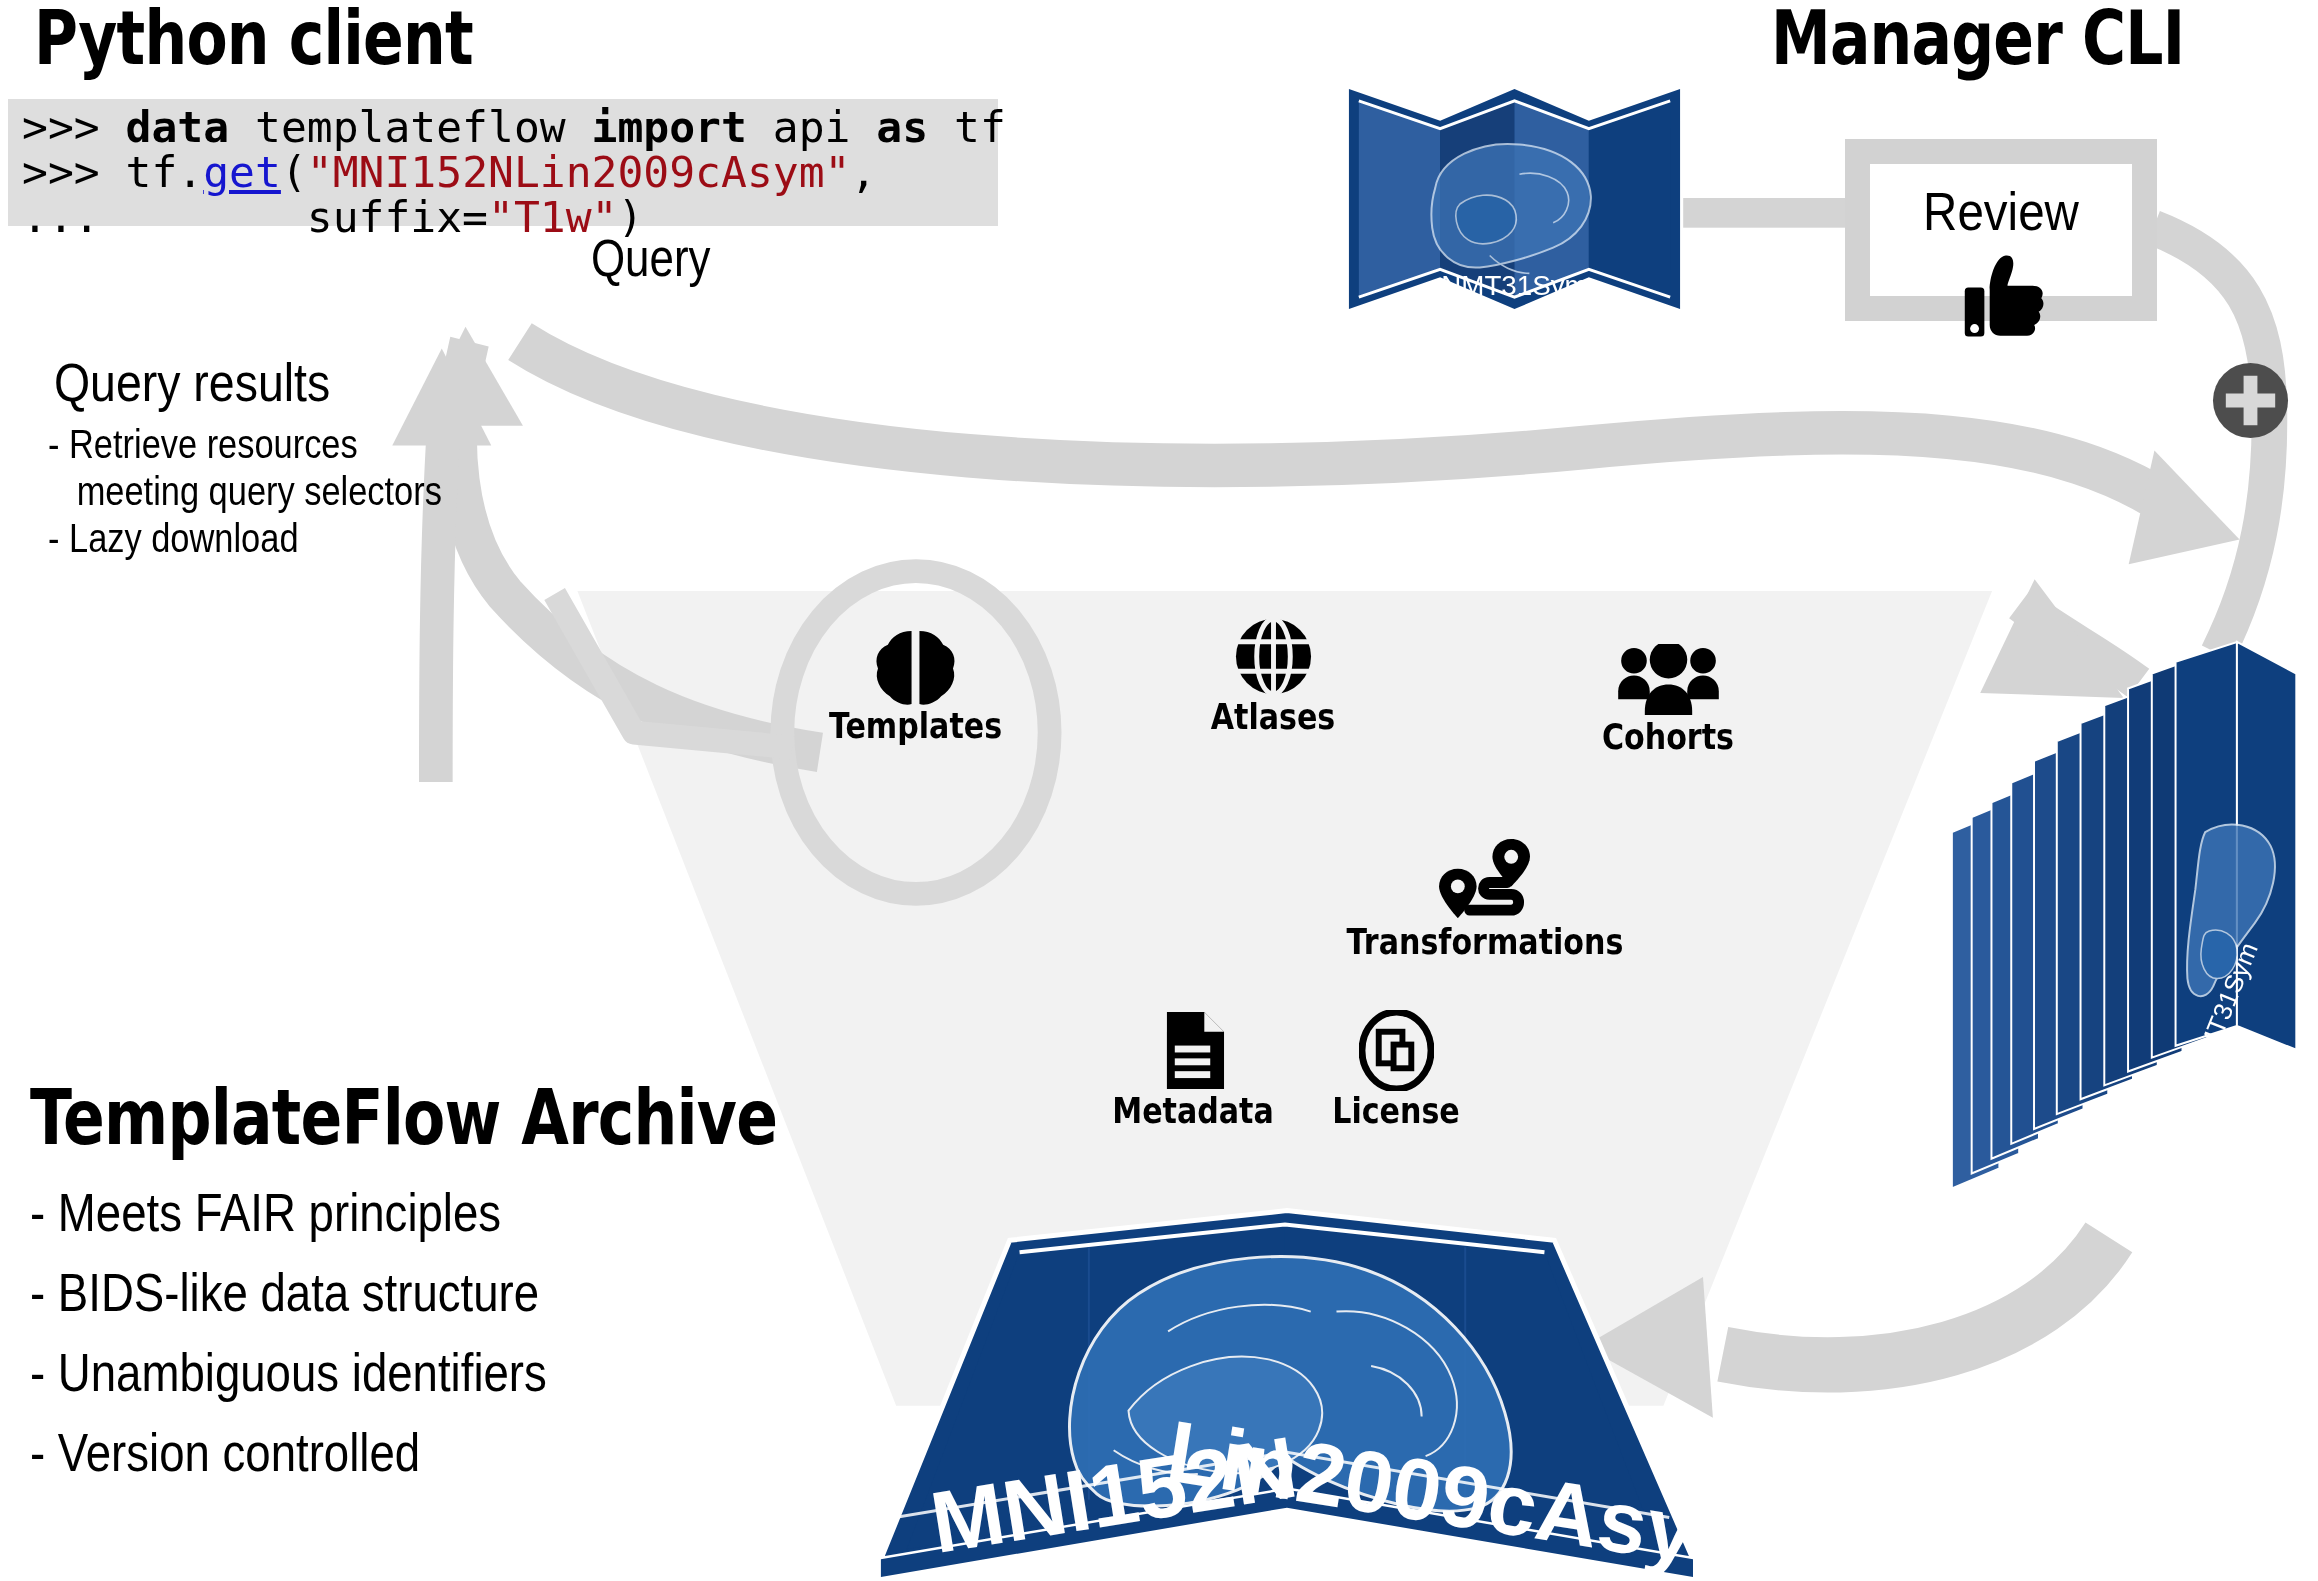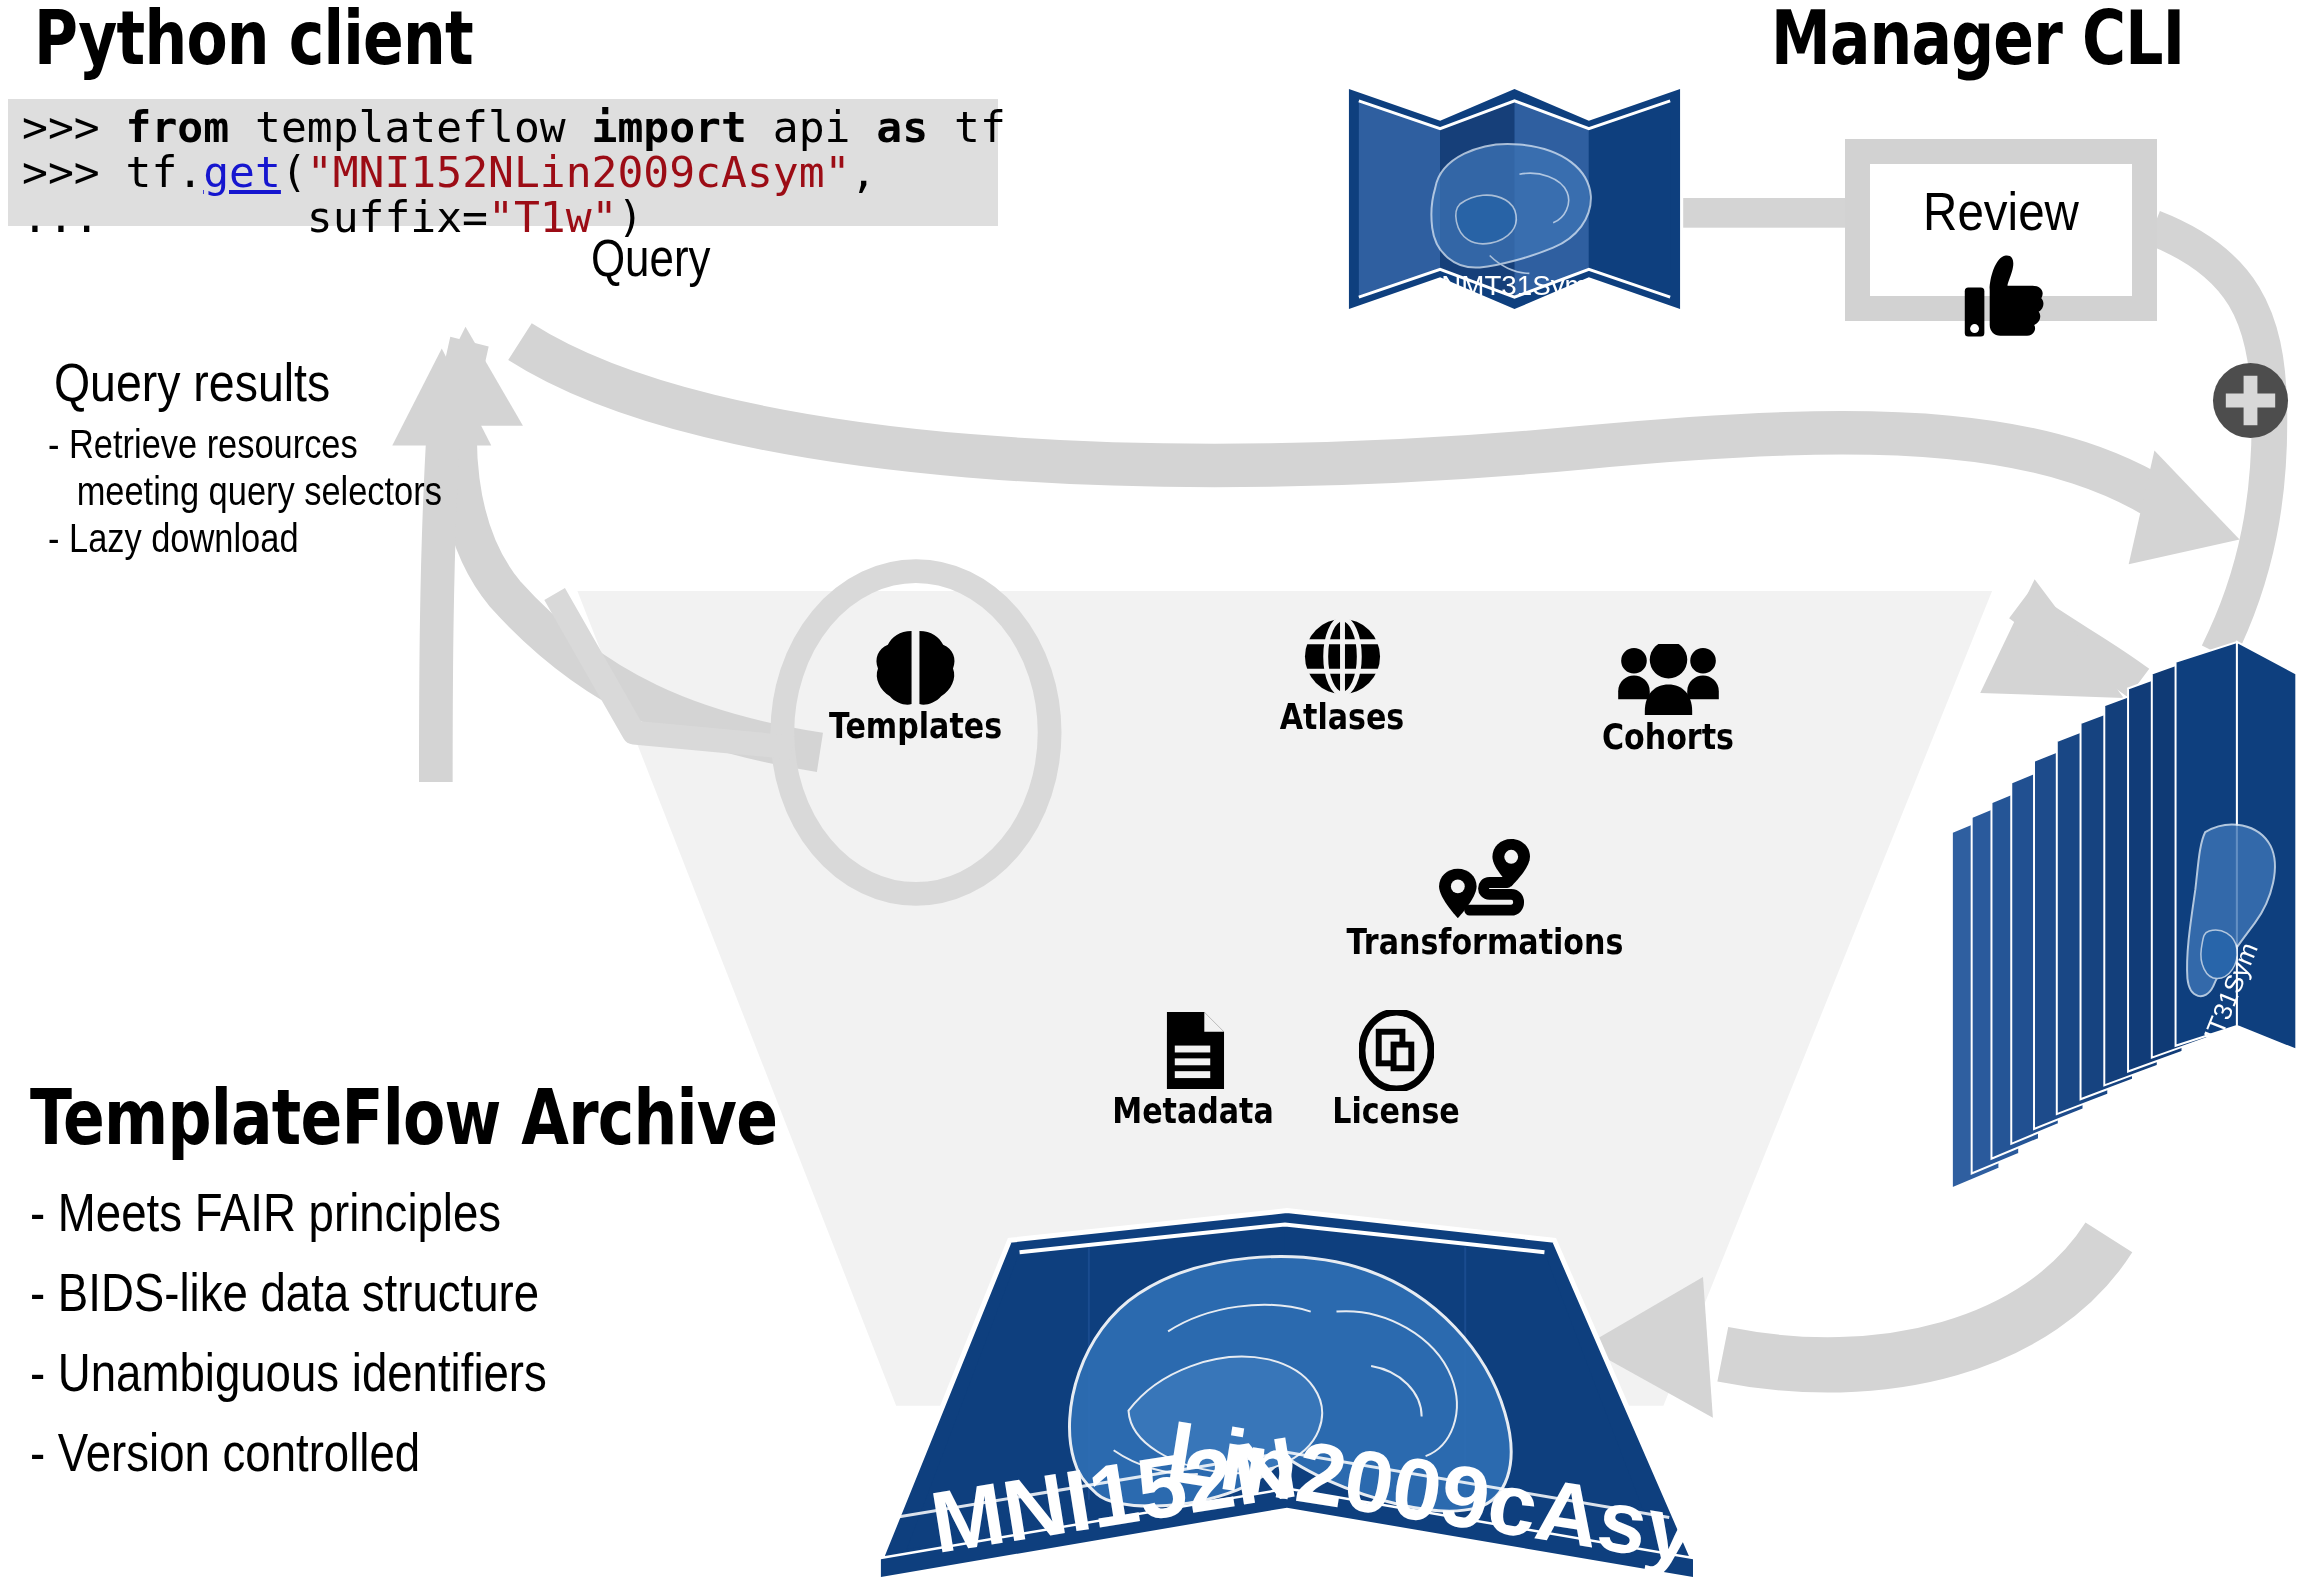--- a/index.html
+++ b/index.html
@@ -46,21 +46,21 @@
      transform:scaleX(0.88);}
   #thumb-icon{position:absolute;left:1963px;top:252px;width:89px;height:89px;}
 
   
   .icon-group{position:absolute;text-align:center;}
   .icon-group .glyph{display:block;margin:0 auto;}
   .icon-group .lbl{display:block;font-family:"DejaVu Sans", sans-serif;
      font-weight:bold;font-size:35px;white-space:nowrap;transform:scaleX(0.86);}
 
   #g-templates{left:787px;top:629px;width:257px;}
-  #g-atlases{left:1223px;top:616px;width:238px;}
+  #g-atlases{left:1154px;top:616px;width:238px;}
   #g-cohorts{left:1544px;top:644px;width:248px;}
   #g-masks{left:990px;top:837px;width:238px;}
   #g-transformations{left:1297px;top:837px;width:376px;}
   #g-metadata{left:1074px;top:1010px;width:238px;}
   #g-license{left:1287px;top:1010px;width:218px;}
 
   
   .mapcard{position:absolute;}
 </style>
 </head>
@@ -97,21 +97,21 @@
     <polygon points="1720,1290 1600,1360 1730,1432" fill="#d4d4d4"></polygon>
 
     <ellipse cx="925" cy="740" rx="135" ry="163" fill="none" stroke="#d9d9d9" stroke-width="24"></ellipse>
     <path d="M800,755 L640,740 L560,600" fill="none" stroke="#d9d9d9" stroke-width="24" stroke-linejoin="round"></path>
   </svg>
 
   <div class="bigtitle" id="title-python">Python client</div>
   <div class="bigtitle" id="title-manager">Manager CLI</div>
   <div class="bigtitle" id="title-archive">TemplateFlow Archive</div>
 
-  <div id="code-block"><span><span>&gt;&gt;&gt; </span><span class="kw">from</span><span> templateflow </span><span class="kw">import</span><span> api </span><span class="kw">as</span><span> tf</span></span>
+  <div id="code-block"><span><span>&gt;&gt;&gt; </span><span class="kw">data</span><span> templateflow </span><span class="kw">import</span><span> api </span><span class="kw">as</span><span> tf</span></span>
 <span><span>&gt;&gt;&gt; </span><span>tf.</span><span class="fn">get</span><span>(</span><span class="str">"MNI152NLin2009cAsym"</span><span>,</span></span>
 <span><span>...</span><span>        </span><span>suffix=</span><span class="str">"T1w"</span><span>)</span></span></div>
 
   <div class="lighttext" id="query-label">Query</div>
   <div class="lighttext" id="query-results-title">Query results</div>
   <div class="lighttext" id="query-results-list">- Retrieve resources
    meeting query selectors
 - Lazy download</div>
   <div class="lighttext" id="archive-list">- Meets FAIR principles
 - BIDS-like data structure

